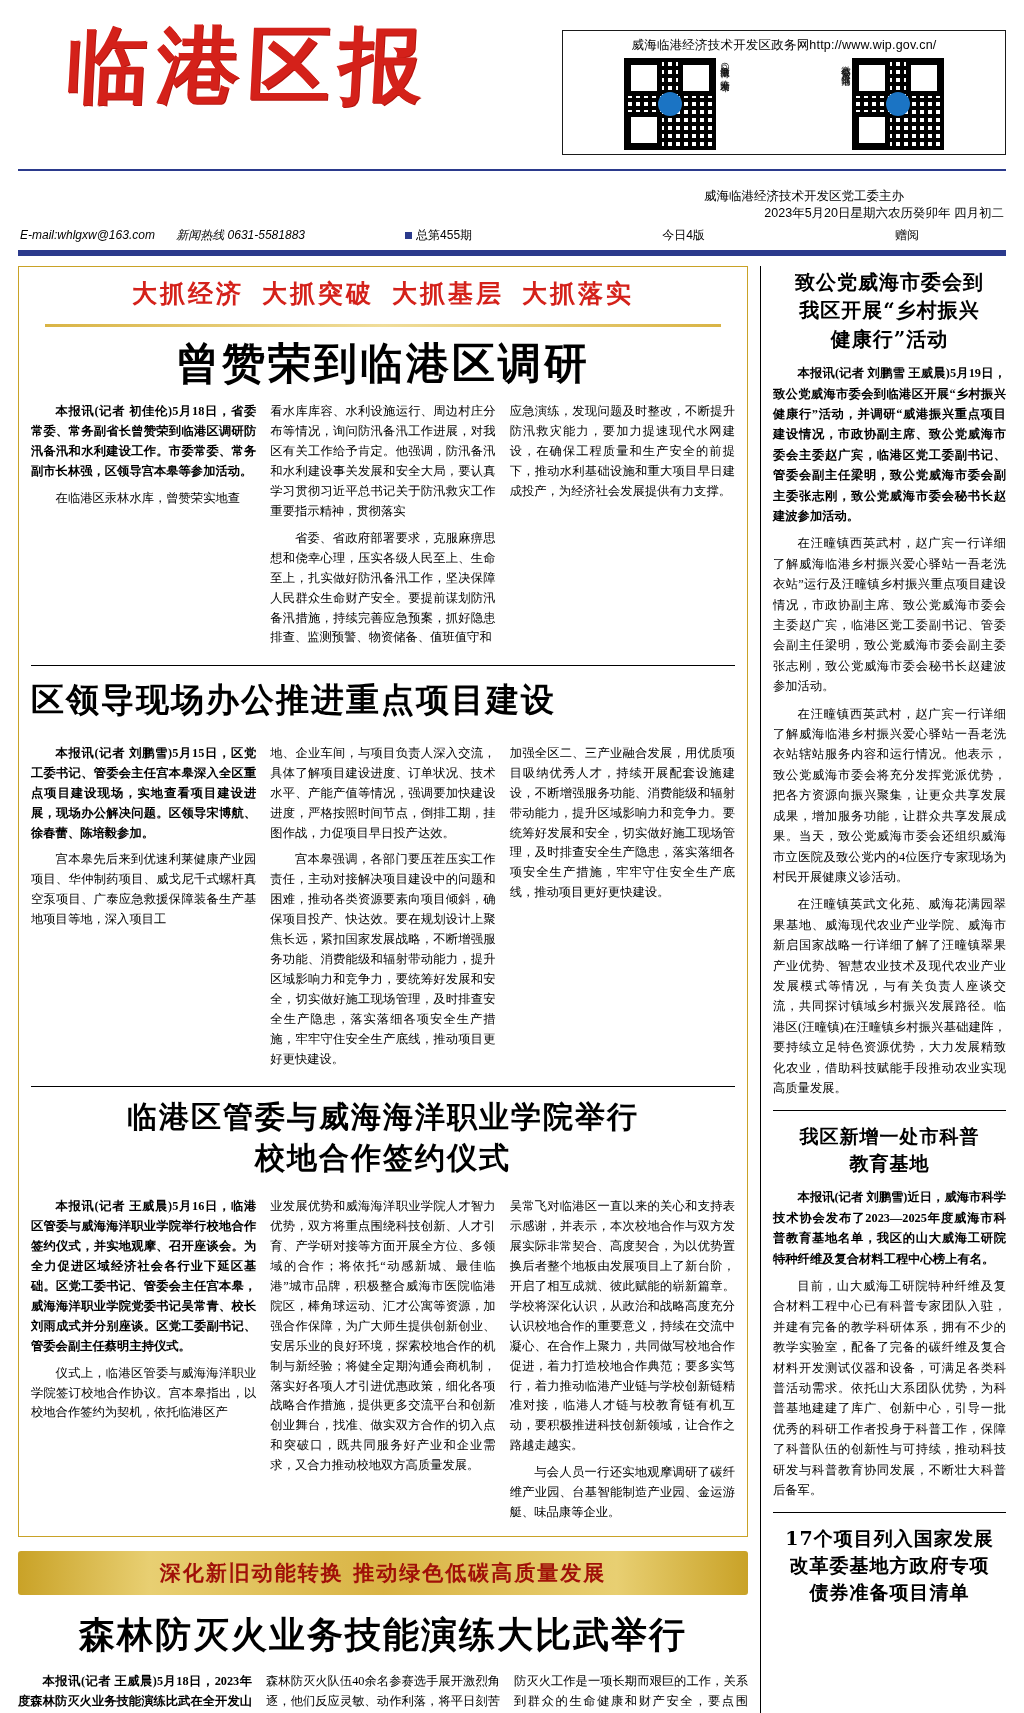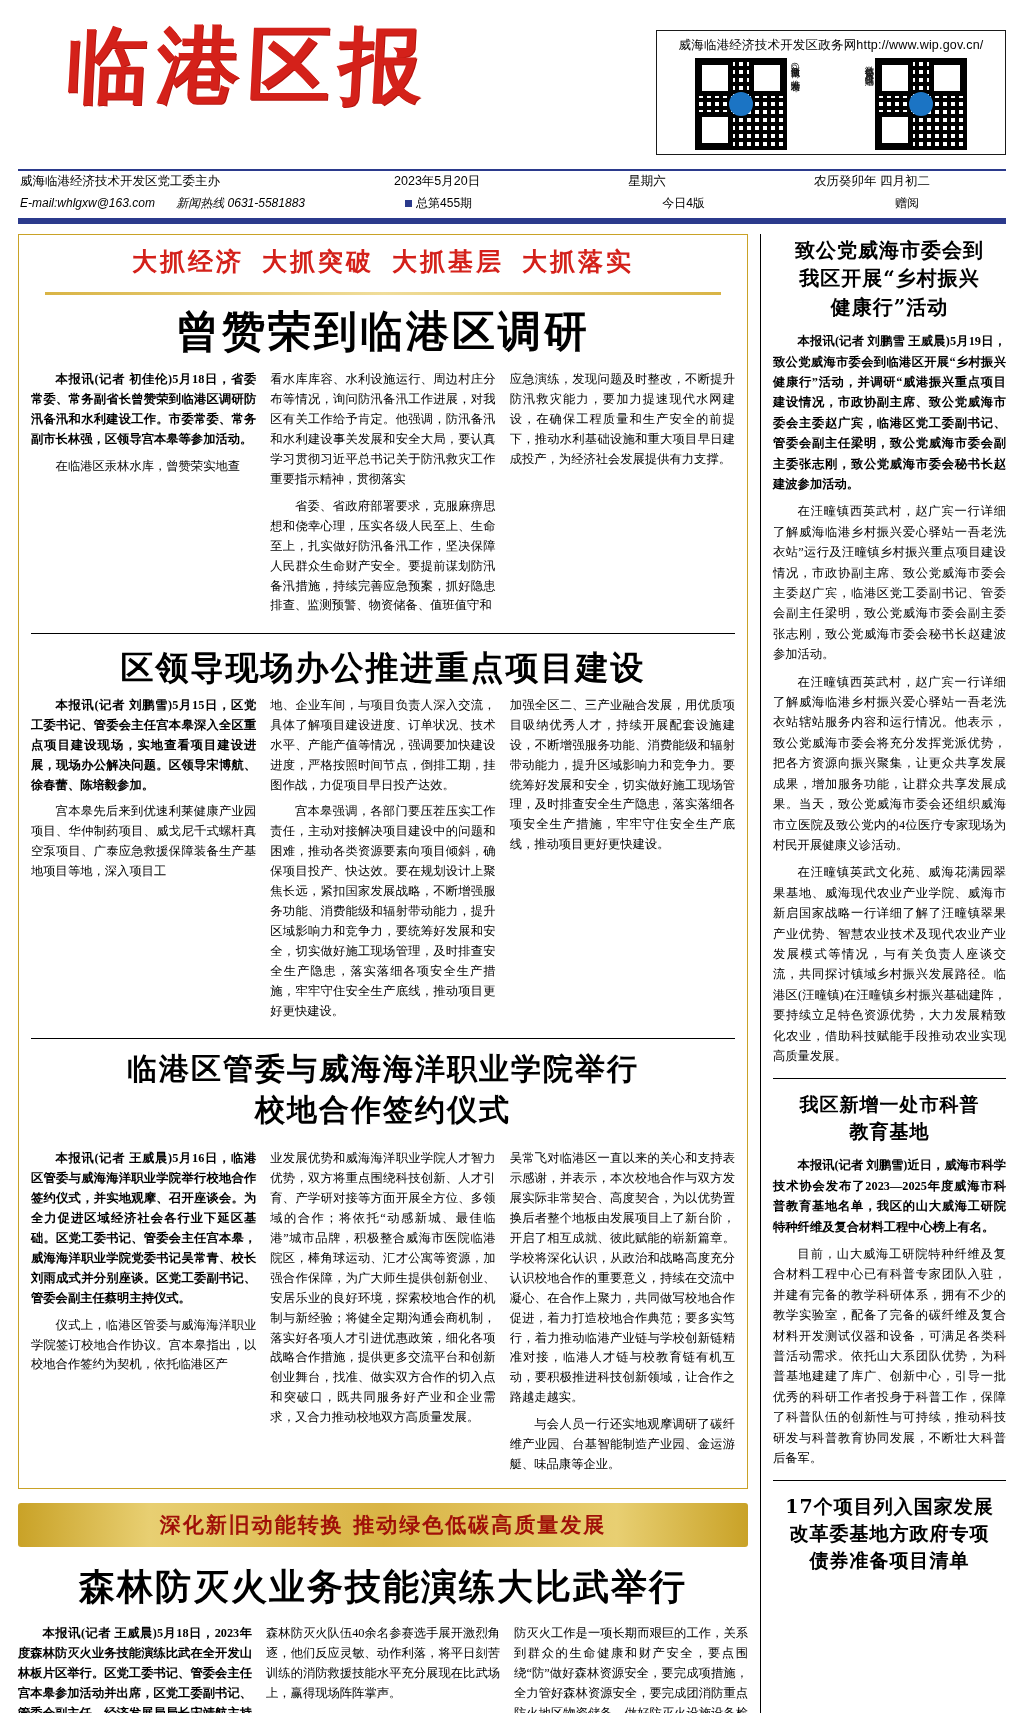--- a/index.html
+++ b/index.html
@@ -17,37 +17,37 @@
   .logo-block{width:520px;}
   .logo-title{
     font-family:"DejaVu Serif", serif;
     font-size:83px;font-weight:bold;color:#d4211a;
     letter-spacing:8px;line-height:1.05;
     padding-left:48px;
     text-shadow:1px 1px 0 #b5160f;
     transform:skewX(-3deg);
   }
   .logo-rule{height:2px;background:#2b3a8c;margin:14px 0 0 0;width:100%;}
-  .mast-right{width:350px;border:1px solid #1a1a1a;box-sizing:border-box;padding:6px 8px 4px 8px;margin-top:8px;}
+  .mast-right{width:444px;border:1px solid #1a1a1a;box-sizing:border-box;padding:6px 8px 4px 8px;margin-top:8px;}
   .mast-url{font-size:12.5px;text-align:center;letter-spacing:0.2px;margin-bottom:4px;font-family:"Liberation Sans",sans-serif;}
   .qr-row{display:flex;justify-content:space-around;align-items:flex-start;}
   .qr-item{display:flex;align-items:flex-start;}
   .qr{width:92px;height:92px;background:
      repeating-linear-gradient(90deg,#000 0 4px,#fff 4px 8px),
      repeating-linear-gradient(0deg,#000 0 4px,transparent 4px 8px);
      background-blend-mode:multiply;position:relative;}
   .qr::before,.qr::after{content:"";position:absolute;width:26px;height:26px;border:5px solid #000;background:#fff;}
   .qr::before{top:2px;left:2px;}
   .qr::after{top:2px;right:2px;}
   .qr .bl{position:absolute;bottom:2px;left:2px;width:26px;height:26px;border:5px solid #000;background:#fff;}
   .qr .logo{position:absolute;top:50%;left:50%;transform:translate(-50%,-50%);width:24px;height:24px;border-radius:50%;background:#1b74c4;}
   .qr-label{writing-mode:vertical-rl;font-size:9.5px;line-height:1.25;margin-left:3px;letter-spacing:1px;font-family:"Liberation Sans",sans-serif;color:#111;height:92px;}
 
   
-  .infobar{display:flex;justify-content:space-between;align-items:flex-start;font-size:12.5px;margin-top:2px;padding:0 2px;font-family:"Liberation Sans",sans-serif;}
+  .infobar{display:flex;justify-content:space-between;align-items:flex-end;font-size:12.5px;margin-top:17px;padding:0 2px;font-family:"Liberation Sans",sans-serif;flex-direction:column;}
   .infobar .left{width:300px;}
   .infobar .mid{flex:1;display:flex;justify-content:space-around;}
   .info-line2{display:flex;justify-content:space-between;align-items:center;font-size:12px;margin-top:5px;padding:0 2px;font-family:"Liberation Sans",sans-serif;}
   .info-line2 .mid{flex:1;display:flex;justify-content:space-around;align-items:center;gap:20px;}
   .sq{display:inline-block;width:7px;height:7px;background:#2b3a8c;margin-right:4px;vertical-align:middle;}
   .blue-rule{height:6px;background:#2b3a8c;margin-top:6px;}
 
   
   .content{display:flex;margin-top:10px;}
   .left-col{width:742px;padding-right:12px;box-sizing:border-box;}
@@ -59,21 +59,21 @@
     font-family:"DejaVu Serif",serif;margin-bottom:14px;
   }
   .slogan .gap{display:inline-block;width:18px;}
   .goldline{height:3px;background:linear-gradient(90deg,#d9b445,#f0dd9a,#d9b445);margin:4px auto 12px auto;width:96%;}
 
   h1.headline{
     text-align:center;font-size:43px;font-weight:bold;letter-spacing:3px;margin:4px 0 14px 0;
     font-family:"DejaVu Serif",serif;line-height:1.15;
   }
   h2.headline2{
-    text-align:center;font-size:33px;font-weight:bold;letter-spacing:2px;margin:14px 0 8px 0;
+    text-align:left;font-size:33px;font-weight:bold;letter-spacing:2px;margin:14px 0 24px 0;
     font-family:"DejaVu Serif",serif;line-height:1.2;
   }
   h2.headline3{
     text-align:center;font-size:30px;font-weight:bold;letter-spacing:2px;margin:10px 0 19px 0;
     font-family:"DejaVu Serif",serif;line-height:1.35;
   }
   h2.headline-big{
     text-align:center;font-size:36px;font-weight:bold;letter-spacing:2px;margin:16px 0 12px 0;
     font-family:"DejaVu Serif",serif;
   }

